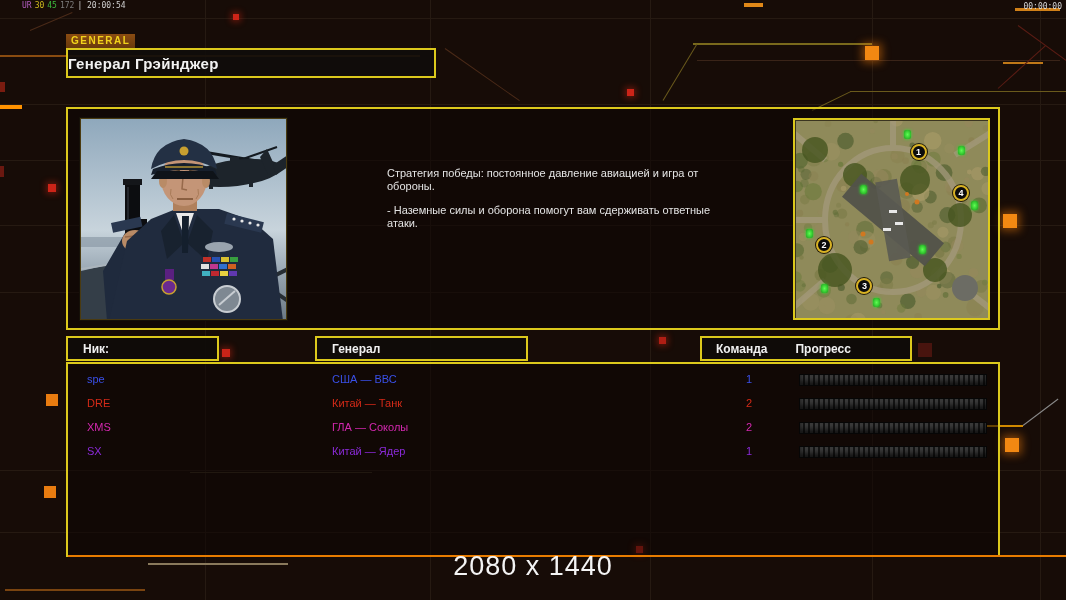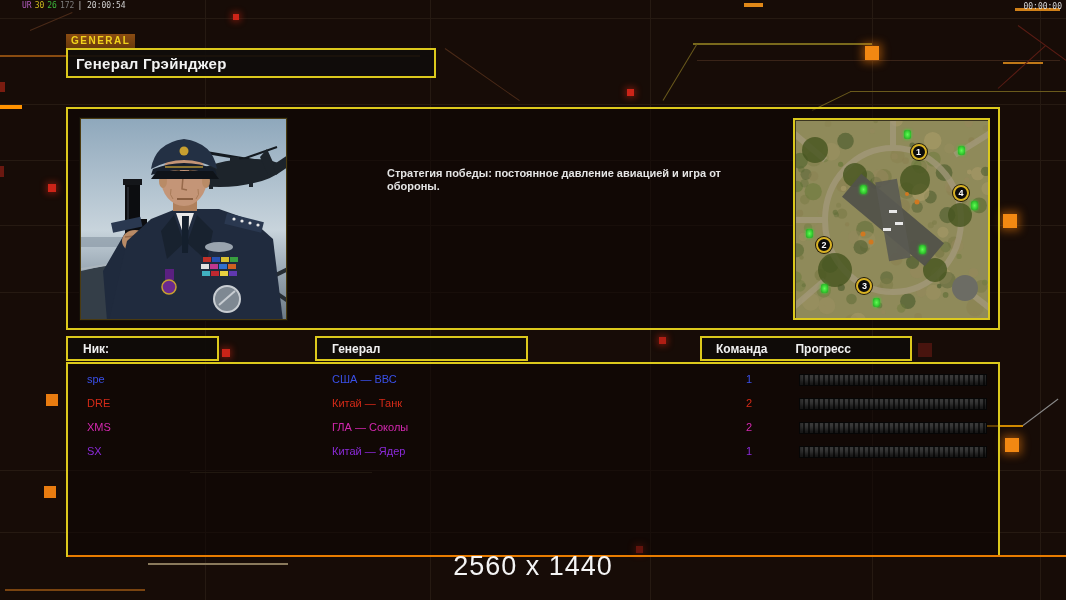--- a/index.html
+++ b/index.html
@@ -20,36 +20,36 @@
   .debug { position:absolute; top:1px; left:2px; font-family:"DejaVu Sans Mono", monospace; font-size:8px; letter-spacing:0; z-index:5; }
   .debug span { margin-right:3px; }
   .timer { position:absolute; top:2px; right:4px; font-size:8px; color:#d8d8d8; z-index:5; font-family:"DejaVu Sans Mono", monospace; }
 
   
   .tab { position:absolute; left:66px; top:34px; height:14px; line-height:14px; padding:0 5px;
          background:linear-gradient(#8a4c12,#693a0c); color:#f2d31b; font-size:10px; font-weight:bold;
          letter-spacing:1.5px; z-index:4; }
   .title-box { position:absolute; left:66px; top:48px; width:370px; height:30px;
          border:2px solid #dcc91c; background:rgba(16,13,11,.92); z-index:4;
-         display:flex; align-items:center; padding-left:8px; }
+         display:flex; align-items:center; padding-left:0; }
   .title-box .t { font-size:15px; font-weight:bold; color:#f2f2f2; letter-spacing:.3px; }
 
   
   .panel { position:absolute; border:2px solid #dcc91c; background:rgba(12,6,3,.55); z-index:3; }
   .top-panel { left:66px; top:107px; width:934px; height:223px; }
   .bottom-panel { left:66px; top:362px; width:934px; height:195px; }
   .bottom-orange { position:absolute; left:68px; top:555px; width:998px; height:2px; background:#e87c00; z-index:4; }
 
   
   .portrait { position:absolute; left:12px; top:9px; width:207px; height:202px; border:1px solid #4a3a10;
               outline:1px solid #151008; background:#8fa8bc; overflow:hidden; }
 
   
   .briefing { position:absolute; left:319px; top:58px; width:336px; font-size:11px; line-height:13px; color:#e4e4e4; }
-  .briefing p { margin-bottom:11px;font-weight:bold; }
+  .briefing p { margin-bottom:11px; }
 
   
   .map-box { position:absolute; right:8px; top:9px; width:197px; height:202px; border:2px solid #dcc91c;
              background:#8f8a5a; overflow:hidden; }
   .map-box svg { position:absolute; inset:0; }
   .m-marker { position:absolute; width:16px; height:16px; margin:-8px 0 0 -8px; border-radius:50%;
               background:#0c0c0c; border:2px solid #d8b224; color:#fff; font-size:9px; font-weight:bold;
               display:flex; align-items:center; justify-content:center; box-shadow:0 0 0 1px #201a08; }
   .m-supply { position:absolute; width:7px; height:9px; margin:-4px 0 0 -3px;
               background:radial-gradient(#5dff52,#18a018); border-radius:2px; box-shadow:0 0 3px #2ce02c; }
@@ -124,21 +124,21 @@
   <div class="sq" style="left:918px;top:343px;width:14px;height:14px;background:#48140e;"></div>
   <div class="sq glow" style="left:865px;top:46px;width:14px;height:14px;background:#f28812;"></div>
   <div class="sq glow" style="left:1003px;top:214px;width:14px;height:14px;background:#f28812;"></div>
   <div class="sq glow" style="left:1005px;top:438px;width:14px;height:14px;background:#f28812;"></div>
   <div class="sq" style="left:44px;top:486px;width:12px;height:12px;background:#e87c10;"></div>
   <div class="sq" style="left:46px;top:394px;width:12px;height:12px;background:#e87c10;"></div>
   <div class="sq" style="left:0;top:82px;width:5px;height:10px;background:#7a1c10;"></div>
   <div class="sq" style="left:0;top:166px;width:4px;height:11px;background:#6a1810;"></div>
 </div>
 
-<div class="debug" id="debug-line"><span style="color: rgb(179, 92, 192); padding-left: 20px;">UR</span><span style="color: rgb(205, 185, 30);">30</span><span style="color: rgb(61, 187, 61);">26</span><span style="color: rgb(125, 125, 125);">172</span><span style="color: rgb(207, 207, 207);">| 20:00:54</span></div>
+<div class="debug" id="debug-line"><span style="color: rgb(179, 92, 192); padding-left: 20px;">UR</span><span style="color: rgb(205, 185, 30);">30</span><span style="color: rgb(61, 187, 61);">45</span><span style="color: rgb(125, 125, 125);">172</span><span style="color: rgb(207, 207, 207);">| 20:00:54</span></div>
 <div class="timer">00:00:00</div>
 
 <div class="tab">GENERAL</div>
 <div class="title-box">
   <span class="t">Генерал Грэйнджер</span>
 </div>
 
 <div class="panel top-panel">
 
   <div class="portrait">
@@ -247,20 +247,21 @@
       <line x1="138" y1="186" x2="154" y2="172" stroke="#c8cdd2" stroke-width="2"></line>
 
       <rect x="84" y="150" width="9" height="11" fill="#5a2080"></rect>
       <circle cx="88" cy="168" r="7" fill="#6a2a90"></circle>
       <circle cx="88" cy="168" r="7" fill="none" stroke="#c8a030" stroke-width="1.5"></circle>
     </svg>
   </div>
 
   <div class="briefing">
     <p>Стратегия победы: постоянное давление авиацией и игра от обороны.</p>
+    <p>- Наземные силы и оборона помогут вам сдерживать ответные атаки.</p>
   </div>
 
   <div class="map-box" id="map-box">
     <svg width="197" height="202" viewBox="0 0 197 202" id="map-terrain">
       <rect width="197" height="202" fill="#8f8a5a"></rect>
       <g id="mottle">
           <circle cx="114.7145951720886" cy="105.0033700466156" r="8.40457832813263" fill="#8a8050" opacity="0.6512324810028076"></circle>
           <circle cx="135.81839072704315" cy="105.26545977592468" r="3.062763810157776" fill="#7a7a46" opacity="0.4405261278152466"></circle>
           <circle cx="56.61063286662102" cy="201.40064191818237" r="6.972822427749634" fill="#8a8050" opacity="0.494754695892334"></circle>
           <circle cx="50.49687170982361" cy="21.123555660247803" r="8.2962107360363" fill="#4f5e30" opacity="0.6859011173248291"></circle>
@@ -481,13 +482,13 @@
       <div class="prow" style="top: 76px;">
         <span class="p-nick" style="color: rgb(138, 42, 216); text-align: right;">SX</span>
         <span class="p-gen" style="color: rgb(138, 42, 216);">Китай — Ядер</span>
         <span class="p-team" style="color: rgb(138, 42, 216);">1</span>
         <div class="p-bar"></div>
       </div>
     </div>
 </div>
 <div class="bottom-orange"></div>
 
-<div class="resolution">2560 x 1440</div>
+<div class="resolution">2080 x 1440</div>
 
 </body></html>

